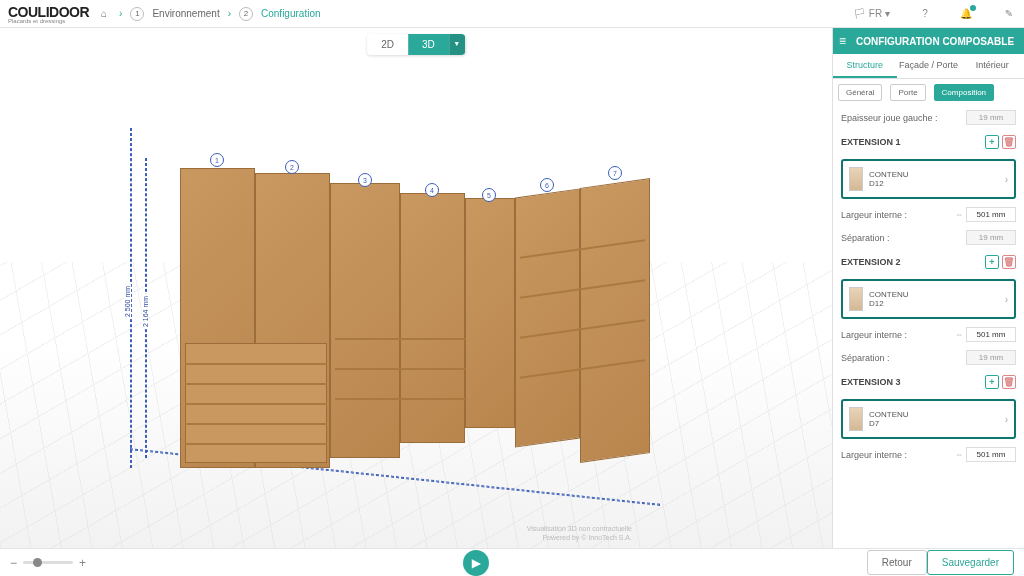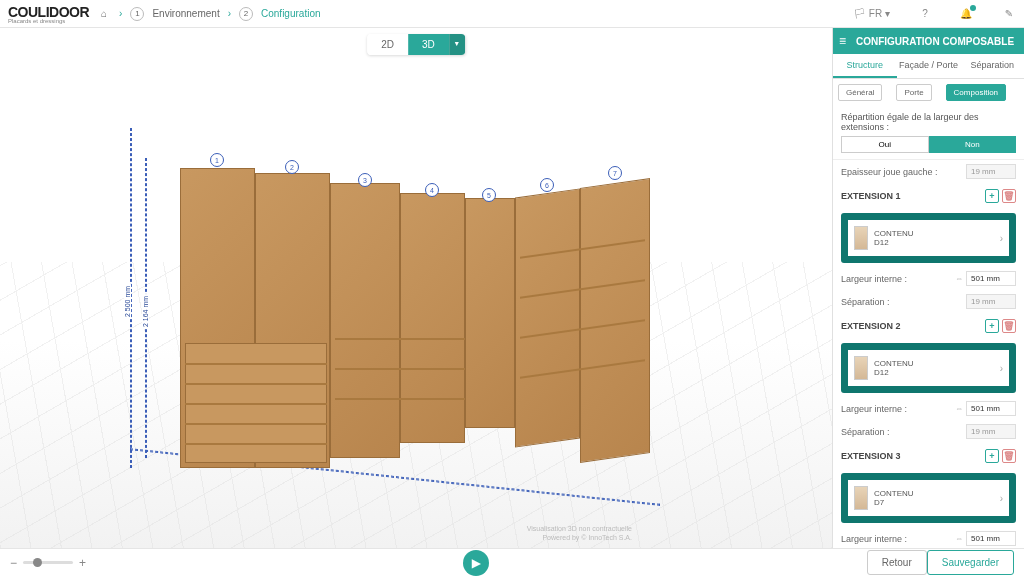--- a/index.html
+++ b/index.html
@@ -26,40 +26,40 @@
 .hotspot{position:absolute;width:14px;height:14px;border:1px solid #3b5eb8;border-radius:50%;background:#fff;font-size:7px;display:flex;align-items:center;justify-content:center;color:#3b5eb8;cursor:pointer}
 .wood-box{position:absolute;background:linear-gradient(135deg,#c89860,#b8854d);border:1px solid #9a6d3a}
 .shelf{position:absolute;background:#a9793f;height:2px}
 .credit{position:absolute;bottom:6px;right:200px;font-size:7px;color:#bbb;text-align:right;line-height:1.3}
 .sidebar{width:192px;background:#fff;border-left:1px solid #e0e0e0;display:flex;flex-direction:column;font-size:10px;overflow-y:auto}
 .sb-header{background:#2aa89a;color:#fff;padding:6px;text-align:center;font-size:10px;font-weight:600;display:flex;align-items:center;gap:6px}
 .hamburger{font-size:12px;cursor:pointer}
 .tabs1{display:flex;border-bottom:1px solid #e0e0e0}
 .tab1{flex:1;padding:6px 2px;text-align:center;font-size:9px;color:#666;cursor:pointer;border-bottom:2px solid transparent}
 .tab1.active{color:#2aa89a;border-bottom-color:#2aa89a}
-.tabs2{display:flex;gap:14px;padding:5px}
+.tabs2{display:flex;gap:8px;padding:5px}
 .tab2{padding:3px 7px;font-size:8px;border:1px solid #ccc;border-radius:2px;color:#666;cursor:pointer}
 .tab2.active{background:#2aa89a;color:#fff;border-color:#2aa89a}
 .tabs3{display:flex;gap:3px;padding:0 5px 5px}
 .tab3{padding:3px 8px;font-size:8px;background:#2aa89a;color:#fff;border-radius:2px;cursor:pointer}
 .tab3.inactive{background:#fff;color:#666;border:1px solid #ccc}
 .sb-row{padding:6px 8px;border-bottom:1px solid #eee}
 .sb-label{font-size:9px;color:#555}
 .toggle{display:flex;margin-top:4px;font-size:8px}
 .tg-opt{flex:1;padding:3px;text-align:center;border:1px solid #ccc;cursor:pointer}
 .tg-opt.active{background:#2aa89a;color:#fff;border-color:#2aa89a}
 .section-title{font-size:9px;font-weight:700;color:#444;padding:6px 8px;display:flex;align-items:center;justify-content:space-between}
 .sec-actions{display:flex;gap:3px}
 .sec-btn{width:14px;height:14px;border:1px solid #2aa89a;color:#2aa89a;border-radius:2px;display:flex;align-items:center;justify-content:center;font-size:9px;cursor:pointer}
 .sec-btn.del{border-color:#d88;color:#d88}
 .field{display:flex;align-items:center;justify-content:space-between;padding:4px 8px;font-size:9px;color:#666}
-.field input{width:50px;border:1px solid #ddd;padding:2px 4px;font-size:8px;text-align:left;background:#f5f5f5;color:#999}
+.field input{width:50px;border:1px solid #ddd;padding:2px 4px;font-size:8px;text-align:center;background:#f5f5f5;color:#999}
 .field input.active{background:#fff;color:#333}
 .unit-icon{font-size:8px;color:#aaa;margin-right:3px}
-.content-card{margin:4px 8px;border:7px solid #0f766e;border-radius:3px;padding:6px;display:flex;align-items:center;gap:6px;cursor:pointer}
+.content-card{margin:4px 8px;border:2px solid #0f766e;border-radius:3px;padding:6px;display:flex;align-items:center;gap:6px;cursor:pointer}
 .content-thumb{width:14px;height:24px;background:linear-gradient(#e8d4b8,#d4b896);border:1px solid #ccc}
 .content-info{flex:1;font-size:8px;color:#555}
 .content-arrow{color:#aaa;font-size:10px}
 .footer{height:28px;display:flex;align-items:center;padding:0 10px;gap:8px;border-top:1px solid #e5e5e5}
 .zoom{display:flex;align-items:center;gap:6px;font-size:12px;color:#888}
 .zoom-slider{width:50px;height:3px;background:#ddd;border-radius:2px;position:relative}
 .zoom-thumb{position:absolute;left:20%;top:-3px;width:9px;height:9px;background:#888;border-radius:50%}
 .play{width:26px;height:26px;border-radius:50%;background:#2aa89a;color:#fff;display:flex;align-items:center;justify-content:center;margin:0 auto;cursor:pointer;font-size:12px}
 .footer-btns{display:flex;}
 .fbtn{padding:6px 14px;font-size:10px;border:1px solid #ccc;border-radius:3px;background:#fff;color:#666;cursor:pointer}
@@ -147,35 +147,28 @@
   </div>
 
   <div class="sidebar">
     <div class="sb-header">
       <span class="hamburger">≡</span>
       <span style="flex:1">CONFIGURATION COMPOSABLE</span>
     </div>
     <div class="tabs1">
       <div class="tab1 active">Structure</div>
       <div class="tab1">Façade / Porte</div>
-      <div class="tab1">Séparation</div>
+      <div class="tab1">Intérieur</div>
     </div>
     <div class="tabs2">
       <div class="tab2">Général</div>
       <div class="tab2">Porte</div>
       <div class="tab2 active">Composition</div>
     </div>
 
-    <div class="sb-row">
-      <div class="sb-label">Répartition égale de la largeur des extensions :</div>
-      <div class="toggle">
-        <div class="tg-opt">Oui</div>
-        <div class="tg-opt active">Non</div>
-      </div>
-    </div>
 
     <div class="field">
       <span>Epaisseur joue gauche :</span>
       <input readonly="" value="19 mm" style="">
     </div>
 
     <div class="section-title">
       <span>EXTENSION 1</span>
       <div class="sec-actions">
         <div class="sec-btn">+</div>

